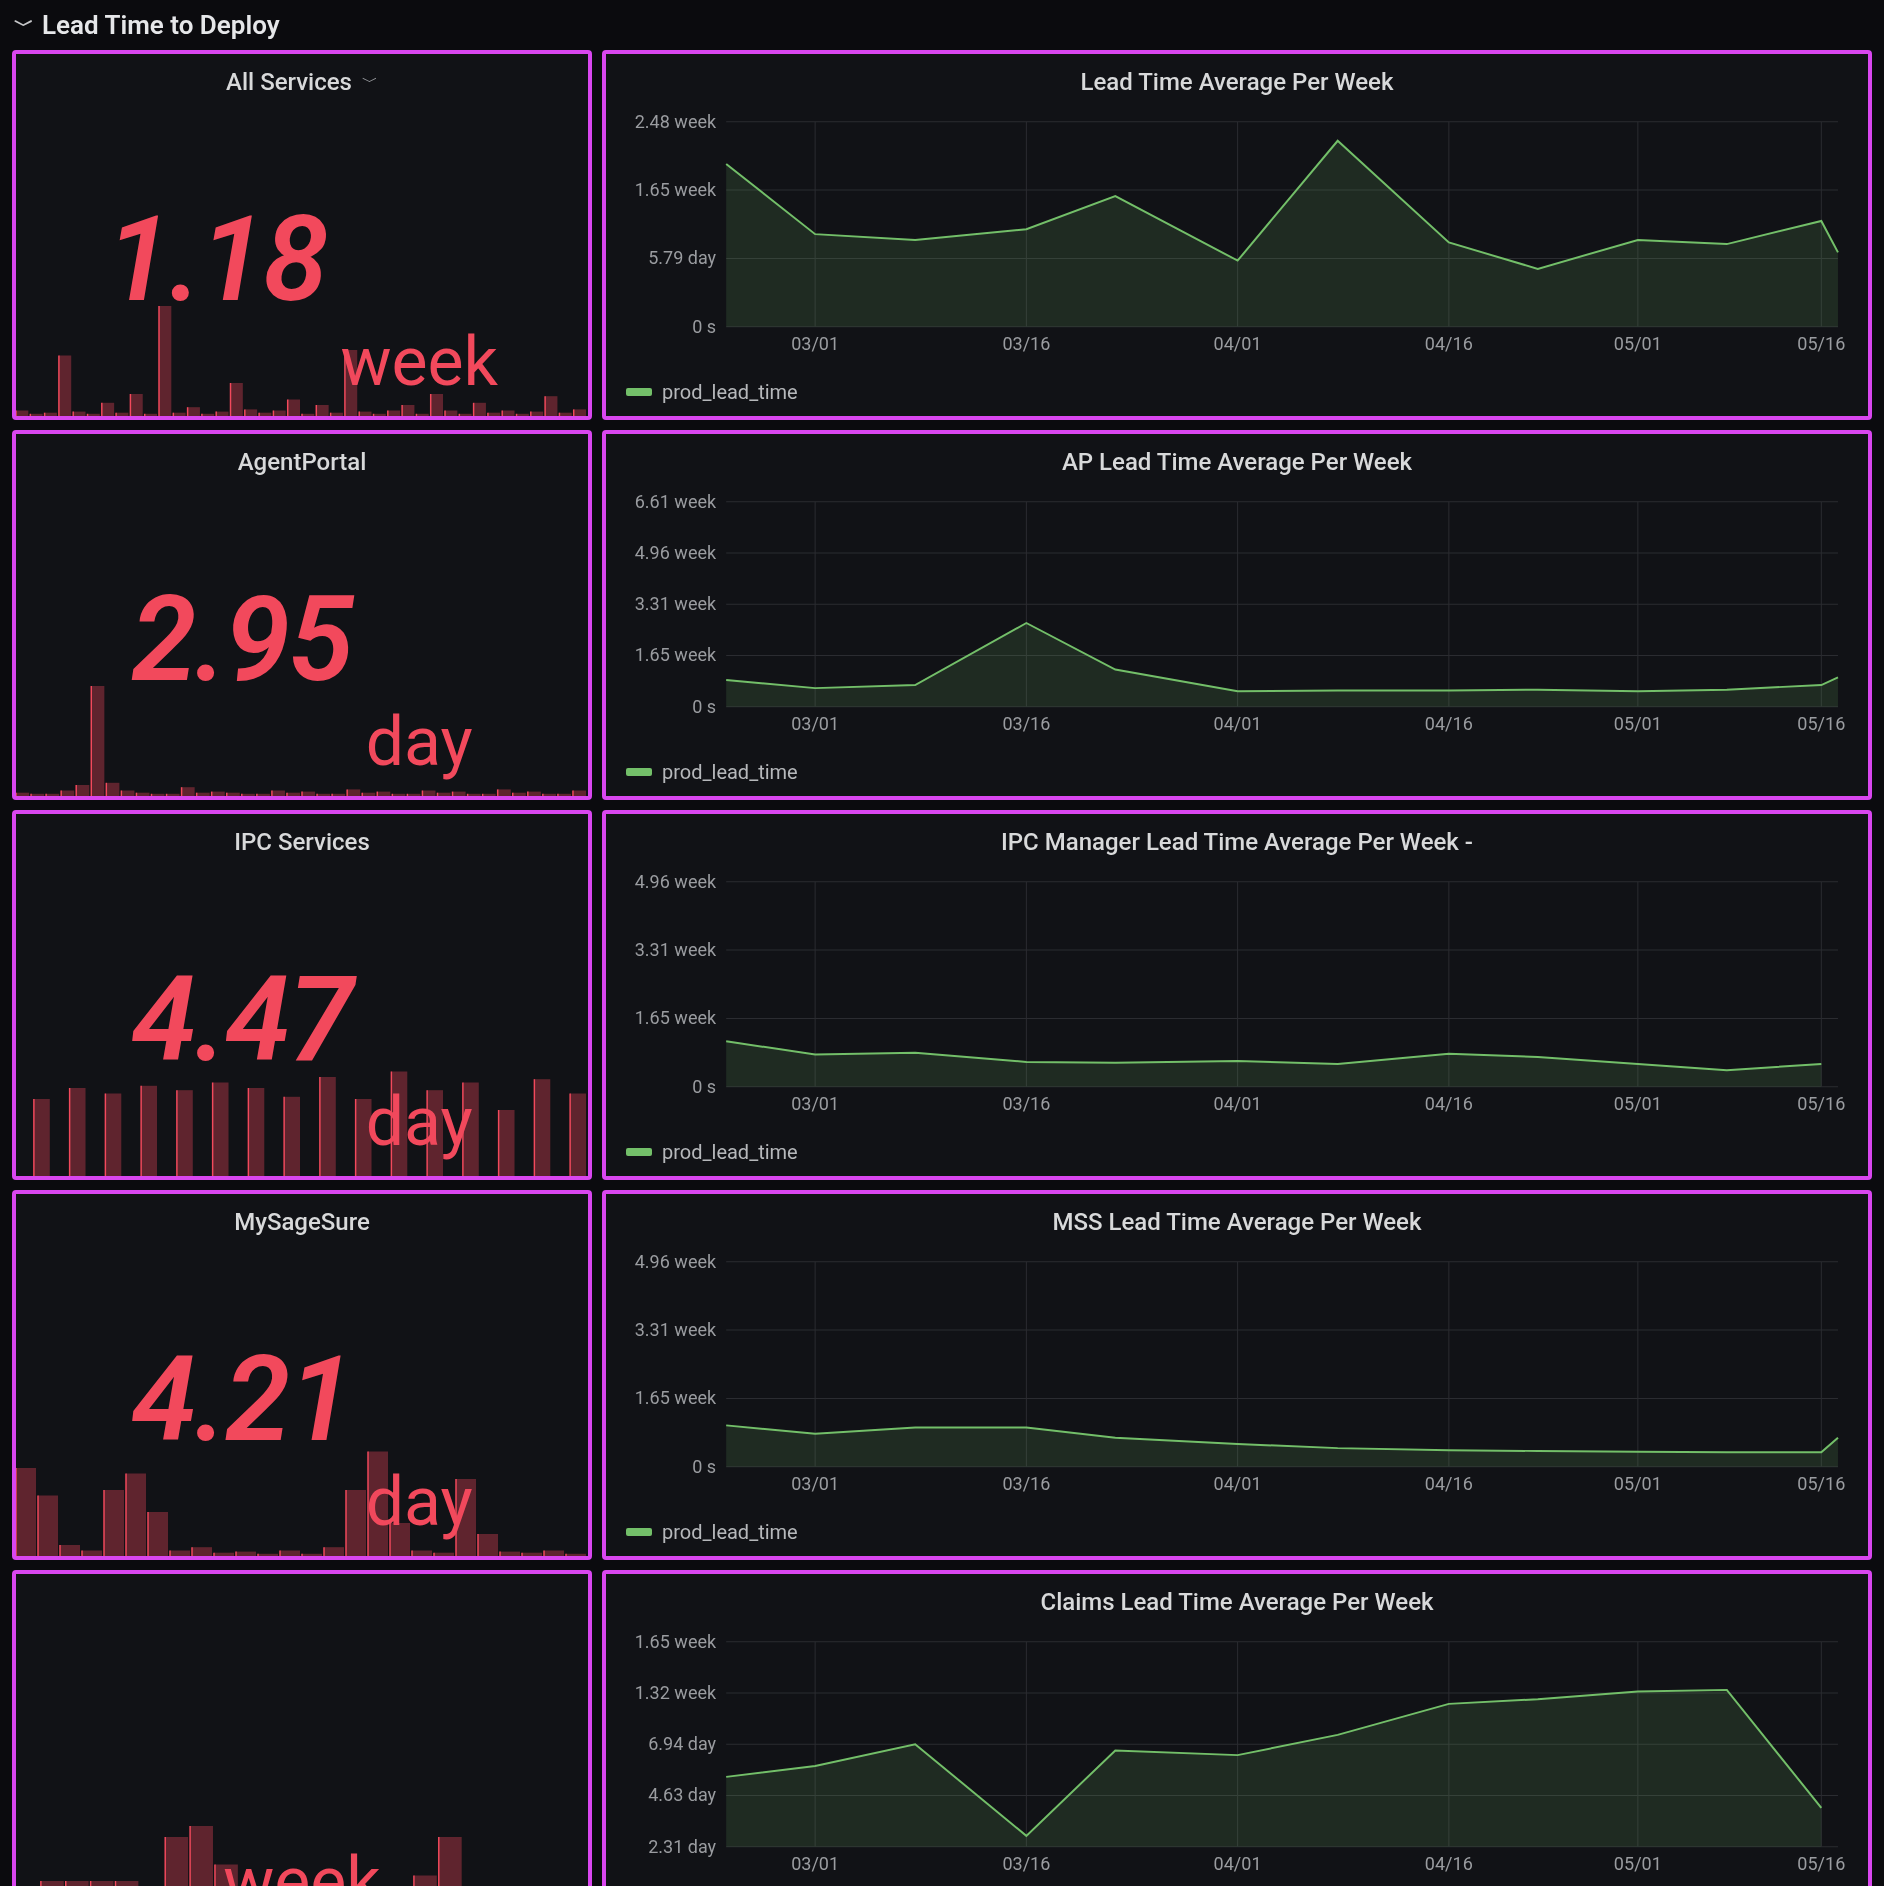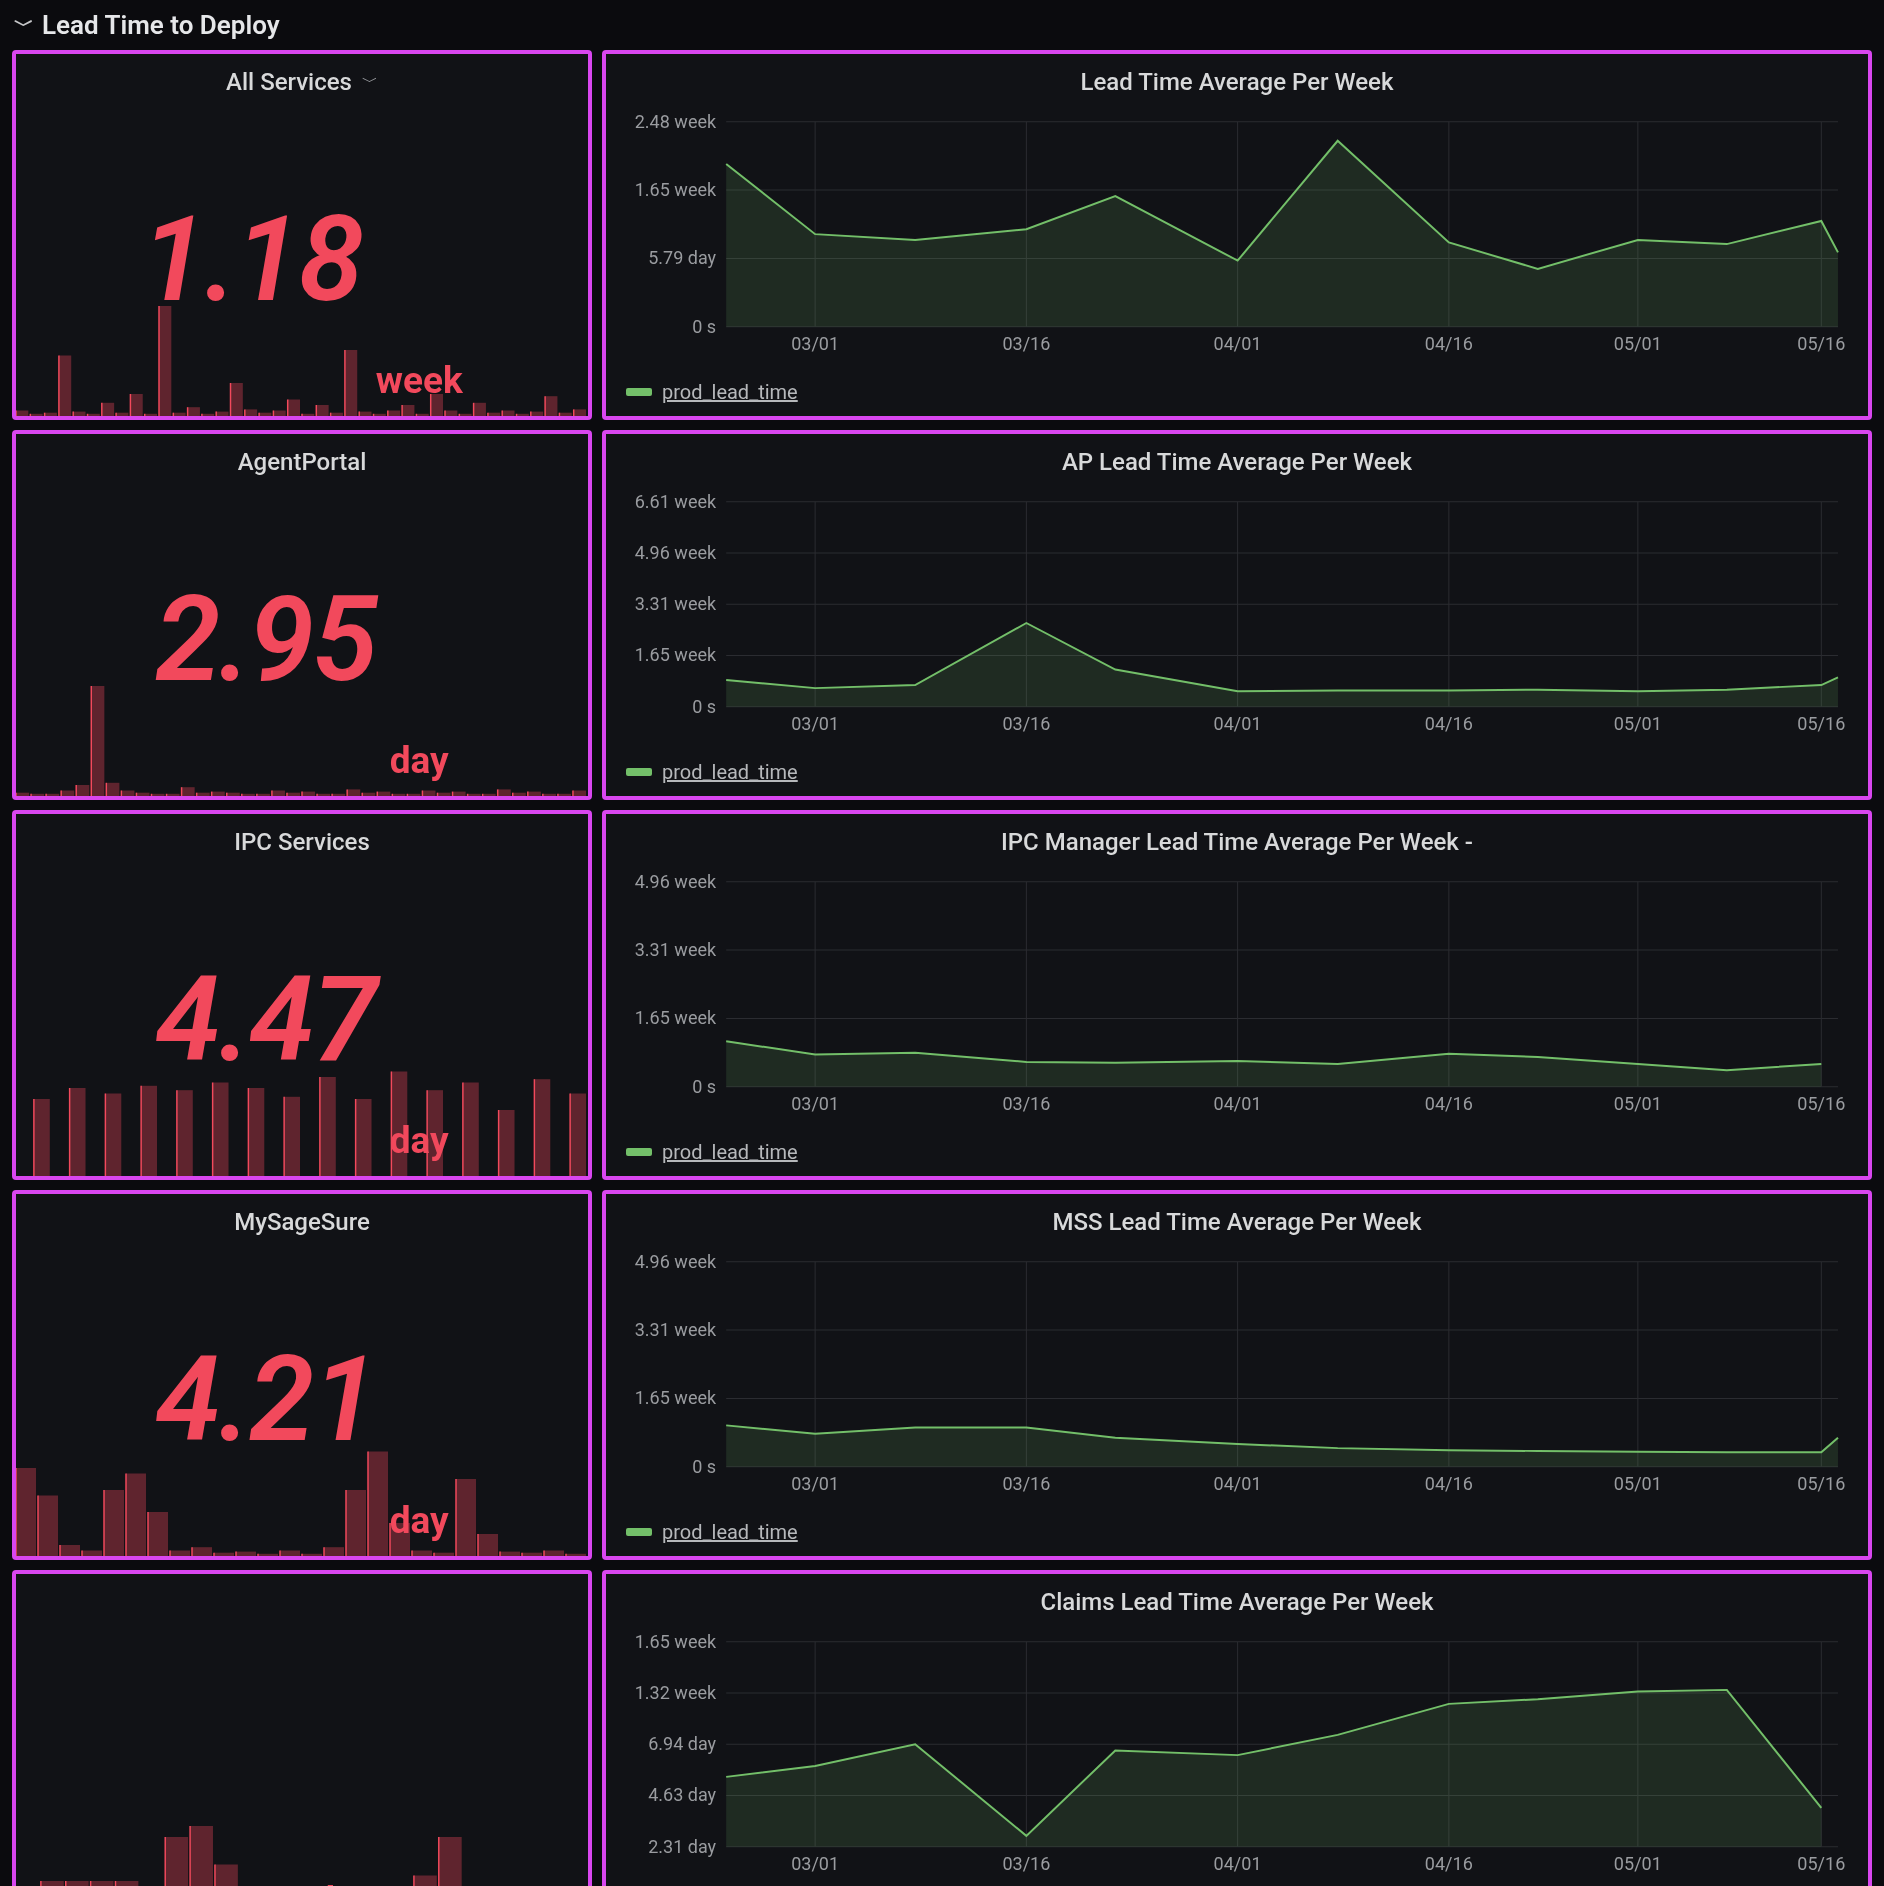--- a/index.html
+++ b/index.html
@@ -57,22 +57,22 @@
   .stat-value {
     color: #f2495c;
     font-size: 118px;
     font-weight: 600;
     line-height: 1;
     letter-spacing: -2px;
     font-style: italic;
   }
   .stat-unit {
     color: #f2495c;
-    font-size: 37px;
-    font-weight: 700;
+    font-size: 68px;
+    font-weight: 400;
     align-self: flex-end;
     padding-bottom: 14px;
   }
   .spark-holder {
     position: absolute;
     left: 0; right: 0; bottom: 0;
     height: 110px;
   }
   .spark-holder svg { width: 100%; height: 100%; display: block; }
 
@@ -84,21 +84,20 @@
   }
   .chart-area svg { width: 100%; height: 100%; display:block; }
   .legend {
     position: absolute;
     left: 20px; bottom: 12px;
     display: flex;
     align-items: center;
     gap: 10px;
     font-size: 20px;
     color: #b6b8bb;
-    text-decoration: underline;
   }
   .legend .swatch {
     width: 26px; height: 8px;
     background: #73bf69;
     border-radius: 2px;
   }
   .ytick, .xtick {
     font-size: 18px;
     fill: #9a9ca0;
   }

